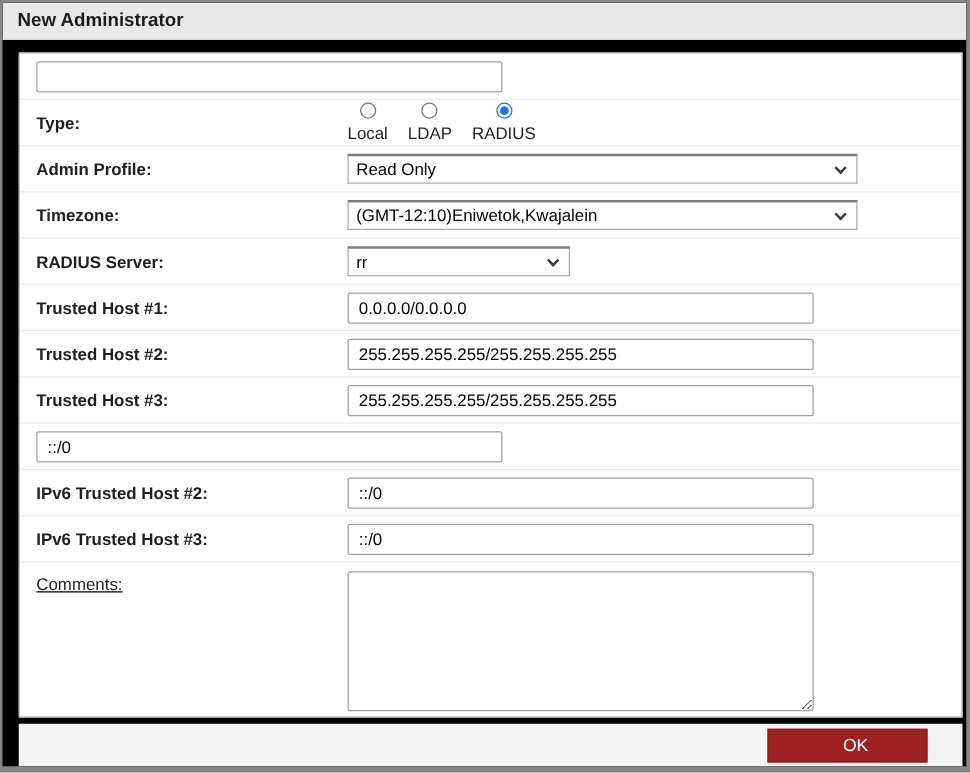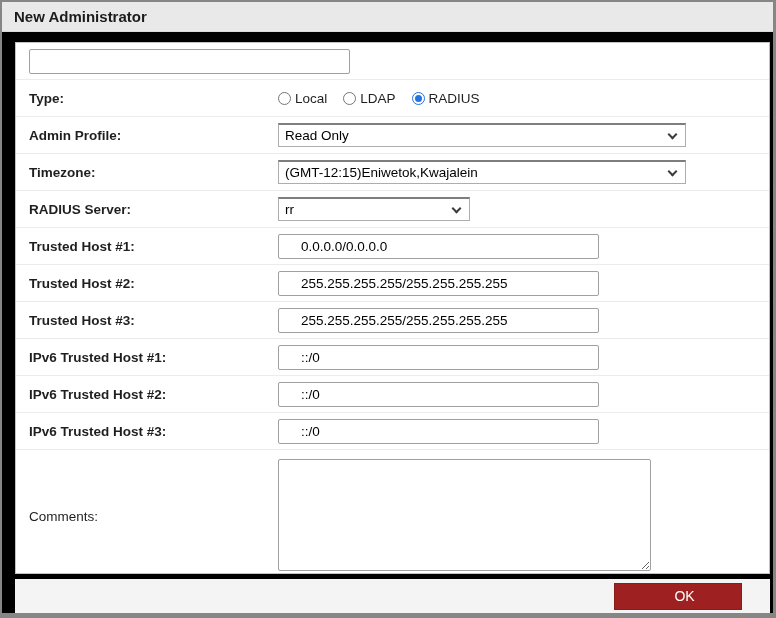--- a/index.html
+++ b/index.html
@@ -14,41 +14,41 @@
   }
   .title-bar .title{font-size:15px;font-weight:bold;color:#1c1c1c;}
   .form-table{
     margin:10px 3px 0 13px;border:1px solid #c2c2c2;background:#fff;
   }
   .row{
     display:flex;align-items:center;height:37px;box-sizing:border-box;
     border-bottom:1px solid #ececec;padding-left:13px;
   }
   .row:last-child{border-bottom:none;}
-  .row.comments-row{height:123px;align-items:center;padding-top:7px;}
+  .row.comments-row{height:123px;align-items:flex-start;padding-top:7px;text-decoration:underline;}
   .label-cell{width:249px;flex:0 0 249px;font-size:13.5px;font-weight:bold;color:#1f1f1f;}
   .comments-row .label-cell{font-weight:normal;padding-top:3px;}
   .field-cell{display:flex;align-items:center;}
   input[type="text"]{
-    width:321px;height:25px;box-sizing:border-box;border:1px solid #a0a0a0;border-radius:2px;
-    font-family:"Liberation Sans",sans-serif;font-size:13.5px;color:#000;padding:0 22px;outline:none;background:#fff;
+    width:373px;height:25px;box-sizing:border-box;border:1px solid #a0a0a0;border-radius:2px;
+    font-family:"Liberation Sans",sans-serif;font-size:13.5px;color:#000;padding:0 8px;outline:none;background:#fff;
   }
   .select{
     position:relative;box-sizing:border-box;height:24px;background:#fff;
     border:1px solid #adadad;border-top:2px solid #7e7e7e;
     display:flex;align-items:center;padding:0 24px 0 6px;font-size:13.5px;color:#000;cursor:default;
   }
   .select.wide{width:408px;}
-  .select.narrow{width:192px;}
+  .select.narrow{width:178px;}
   .chevron{
     position:absolute;right:9px;top:6px;width:7px;height:7px;box-sizing:border-box;
     border-right:2px solid #3c3c3c;border-bottom:2px solid #3c3c3c;transform:rotate(45deg);
   }
   .radio-group{display:flex;align-items:center;gap:16px;font-size:13.5px;color:#1f1f1f;}
-  .radio-option{display:flex;align-items:center;gap:4px;cursor:default;}
+  .radio-option{display:flex;align-items:center;gap:4px;cursor:default;flex-direction:column;}
   .radio{
     width:13px;height:13px;box-sizing:border-box;border-radius:50%;
     border:1.5px solid #767676;background:#fff;position:relative;flex:0 0 13px;
   }
   .radio.checked{border-color:#2374e1;}
   .radio.checked::after{
     content:"";position:absolute;left:2px;top:2px;right:2px;bottom:2px;
     background:#2374e1;border-radius:50%;
   }
   textarea{
@@ -112,21 +112,21 @@
           <span>Read Only</span>
           <span class="chevron"></span>
         </div>
       </div>
     </div>
 
     <div class="row">
       <div class="label-cell">Timezone:</div>
       <div class="field-cell">
         <div class="select wide">
-          <span>(GMT-12:15)Eniwetok,Kwajalein</span>
+          <span>(GMT-12:10)Eniwetok,Kwajalein</span>
           <span class="chevron"></span>
         </div>
       </div>
     </div>
 
     <div class="row">
       <div class="label-cell">RADIUS Server:</div>
       <div class="field-cell">
         <div class="select narrow">
           <span>rr</span>
@@ -150,21 +150,20 @@
     </div>
 
     <div class="row">
       <div class="label-cell">Trusted Host #3:</div>
       <div class="field-cell">
         <input type="text" value="255.255.255.255/255.255.255.255" style="">
       </div>
     </div>
 
     <div class="row">
-      <div class="label-cell">IPv6 Trusted Host #1:</div>
       <div class="field-cell">
         <input type="text" value="::/0" style="">
       </div>
     </div>
 
     <div class="row">
       <div class="label-cell">IPv6 Trusted Host #2:</div>
       <div class="field-cell">
         <input type="text" value="::/0" style="">
       </div>

